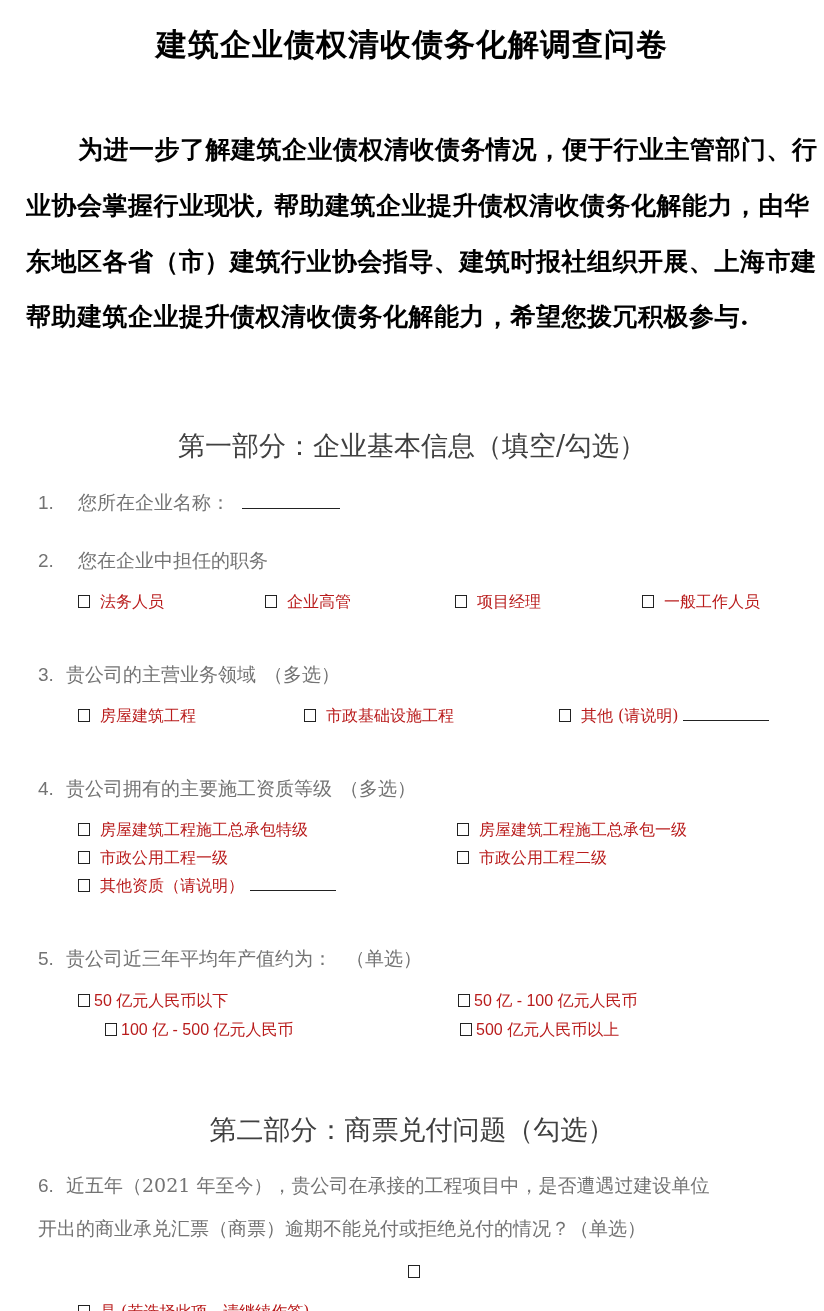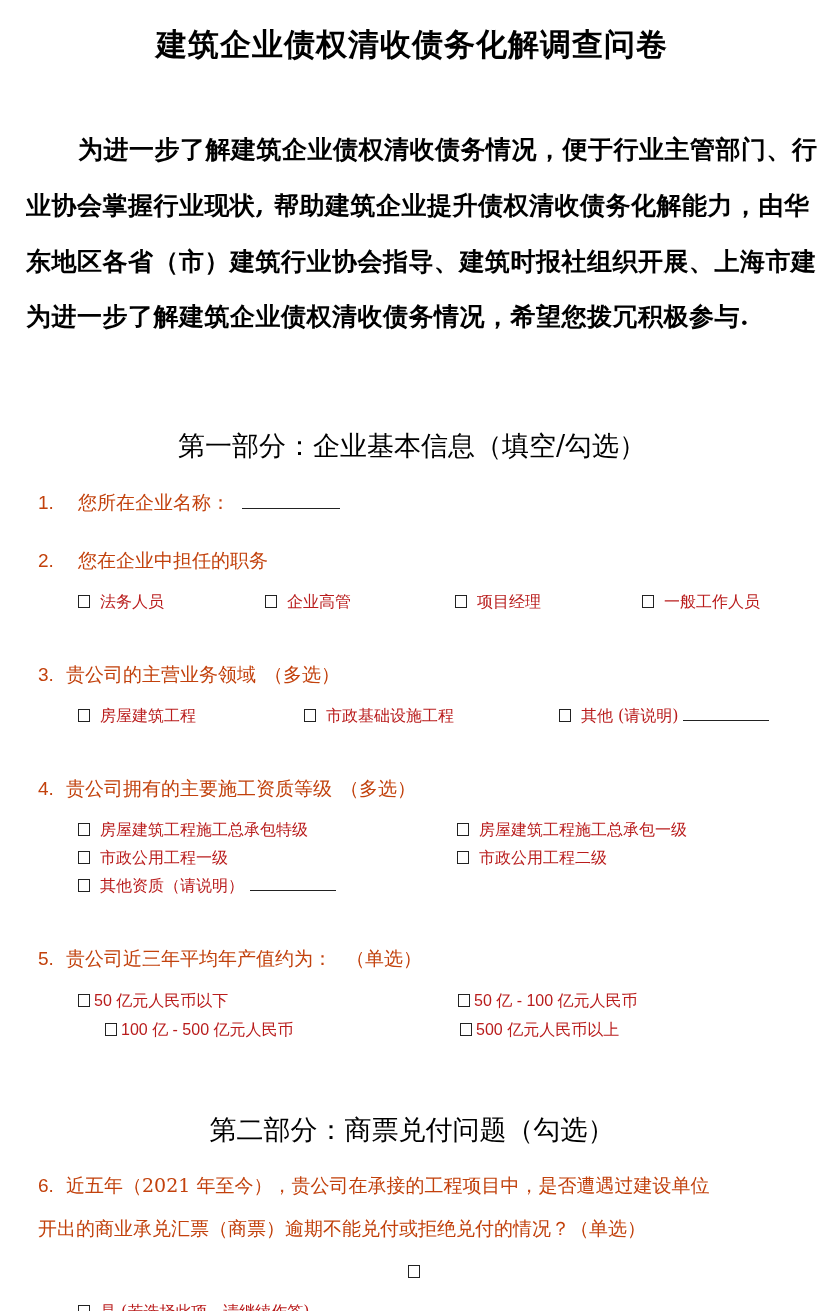--- a/index.html
+++ b/index.html
@@ -12,24 +12,24 @@
   .title {
     left: 0; width: 824px; top: 24px; text-align: center;
     font-size: 31px; font-weight: bold; letter-spacing: 1px; color: #000;
   }
   .intro-line {
     left: 26px; font-size: 25px; font-weight: bold; color: #000;
     letter-spacing: 0.5px;
   }
   .section-title {
     left: 0; width: 824px; text-align: center;
-    font-size: 27px; color: #000000;
+    font-size: 27px; color: #404040;
   }
   .q {
-    font-size: 19px; color: #c2410c;
+    font-size: 19px; color: #737373;
   }
   .q .num { font-family: "Liberation Sans", sans-serif; display: inline-block; }
   .opt {
     font-size: 16px; color: #b91c1c;
   }
   .opt .box {
     display: inline-block; width: 10px; height: 11px;
     border: 1.3px solid #222; vertical-align: -1px; margin-right: 10px;
   }
   .opt .box.tight { margin-right: 4px; }
@@ -38,21 +38,21 @@
 </style>
 </head>
 <body>
 
 <div class="abs title">建筑企业债权清收债务化解调查问卷</div>
 
 <div>
   <div class="abs intro-line" style="left:78px; top:133px;">为进一步了解建筑企业债权清收债务情况，便于行业主管部门、行</div>
   <div class="abs intro-line" style="top:189px;">业协会掌握行业现状, 帮助建筑企业提升债权清收债务化解能力，由华</div>
   <div class="abs intro-line" style="top:245px;">东地区各省（市）建筑行业协会指导、建筑时报社组织开展、上海市建</div>
-  <div class="abs intro-line" style="top:300px;">为进一步了解建筑企业债权清收债务情况，希望您拨冗积极参与.</div>
+  <div class="abs intro-line" style="top:300px;">帮助建筑企业提升债权清收债务化解能力，希望您拨冗积极参与.</div>
 </div>
 
 <div class="abs section-title" style="top:428px;">第一部分：企业基本信息（填空/勾选）</div>
 
 <div class="abs q" style="left:38px; top:490px;">
   <span class="num" style="width:40px;">1.</span><span>您所在企业名称：</span>
   <span class="blank" style="width:98px; margin-left:6px;"></span>
 </div>
 
 <div class="abs q" style="left:38px; top:548px;">

